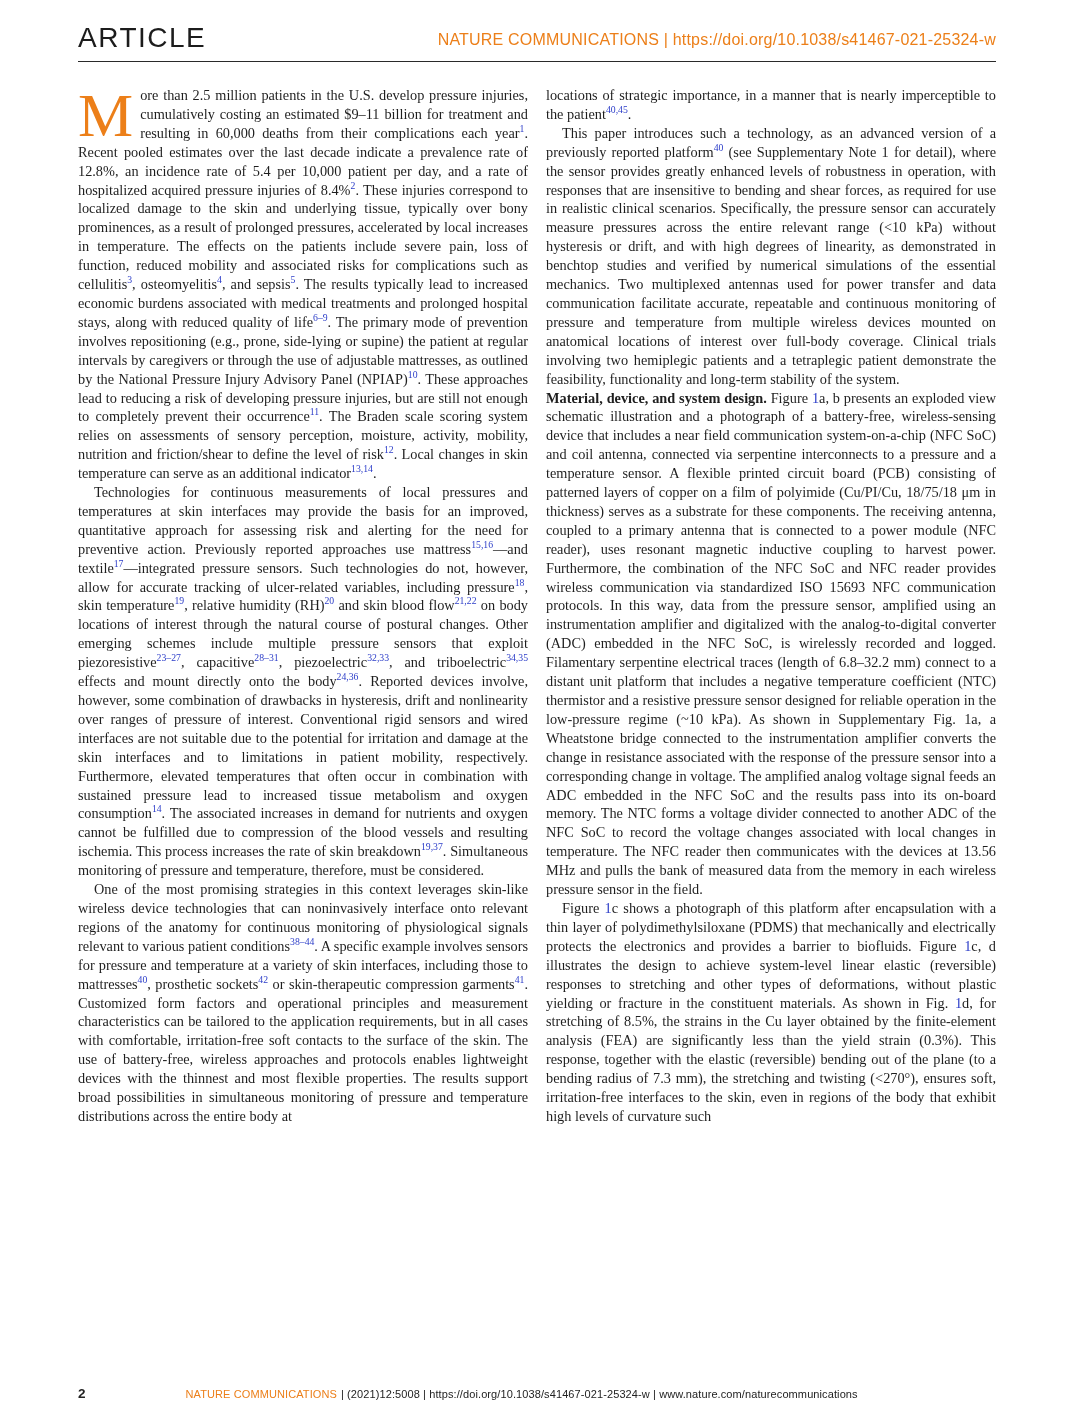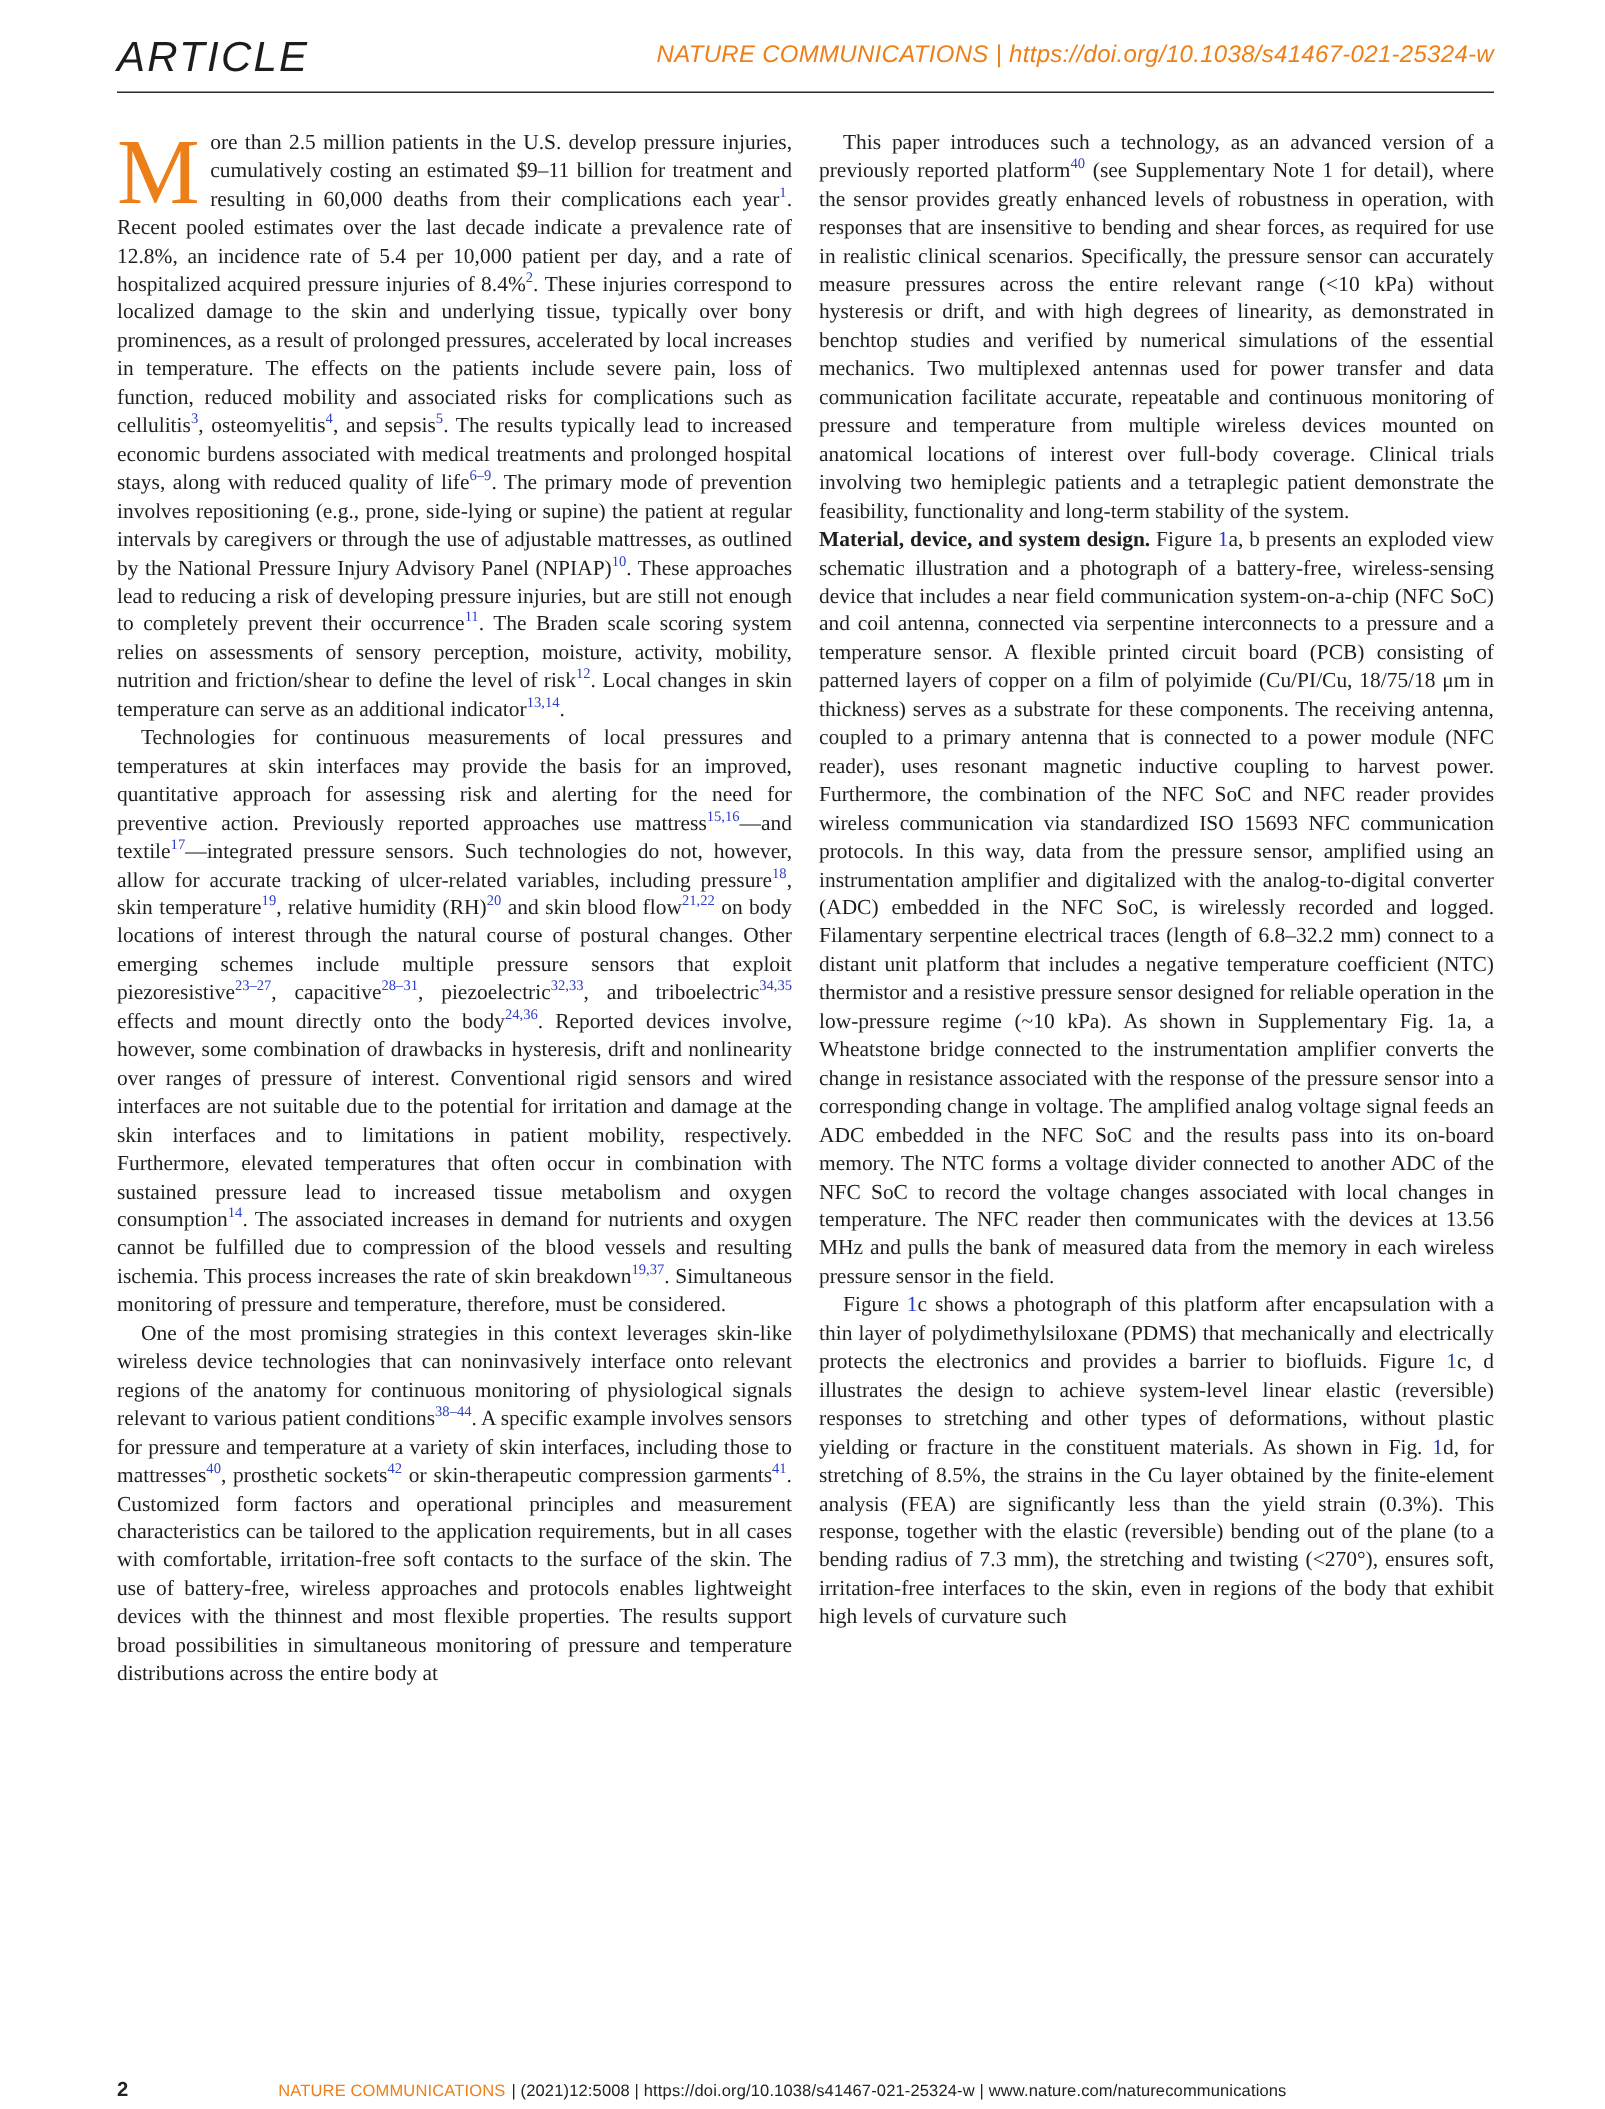--- a/index.html
+++ b/index.html
@@ -12,21 +12,21 @@
     position:relative;
     width:1070px;height:1406px;
     background:#ffffff;
     font-family:"Liberation Serif", serif;
     color:var(--ink);
     overflow:hidden;
   }
   
   .hdr{
     position:absolute;left:78px;right:74px;top:24px;
-    display:flex;justify-content:space-between;align-items:center;font-style:italic;
+    display:flex;justify-content:space-between;align-items:flex-end;
   }
   .article-label{
     font-family:"Liberation Sans", sans-serif;
     font-size:28px;font-weight:400;letter-spacing:1.5px;
     color:#1c1c1c;line-height:1;
   }
   .journal-ref{
     font-family:"Liberation Sans", sans-serif;
     font-size:16px;letter-spacing:0.2px;
     color:var(--accent);
@@ -95,20 +95,21 @@
 
   <div class="columns">
 
     <section class="col">
       <p class="para"><span class="dropcap">M</span><span>ore than 2.5 million patients in the U.S. develop pressure injuries, cumulatively costing an estimated $9–11 billion for treatment and resulting in 60,000 deaths from their complications each year<sup class="ref">1</sup>. Recent pooled estimates over the last decade indicate a prevalence rate of 12.8%, an incidence rate of 5.4 per 10,000 patient per day, and a rate of hospitalized acquired pressure injuries of 8.4%<sup class="ref">2</sup>. These injuries correspond to localized damage to the skin and underlying tissue, typically over bony prominences, as a result of prolonged pressures, accelerated by local increases in temperature. The effects on the patients include severe pain, loss of function, reduced mobility and associated risks for complications such as cellulitis<sup class="ref">3</sup>, osteomyelitis<sup class="ref">4</sup>, and sepsis<sup class="ref">5</sup>. The results typically lead to increased economic burdens associated with medical treatments and prolonged hospital stays, along with reduced quality of life<sup class="ref">6–9</sup>. The primary mode of prevention involves repositioning (e.g., prone, side-lying or supine) the patient at regular intervals by caregivers or through the use of adjustable mattresses, as outlined by the National Pressure Injury Advisory Panel (NPIAP)<sup class="ref">10</sup>. These approaches lead to reducing a risk of developing pressure injuries, but are still not enough to completely prevent their occurrence<sup class="ref">11</sup>. The Braden scale scoring system relies on assessments of sensory perception, moisture, activity, mobility, nutrition and friction/shear to define the level of risk<sup class="ref">12</sup>. Local changes in skin temperature can serve as an additional indicator<sup class="ref">13,14</sup>.</span></p>
       <p class="para indent">Technologies for continuous measurements of local pressures and temperatures at skin interfaces may provide the basis for an improved, quantitative approach for assessing risk and alerting for the need for preventive action. Previously reported approaches use mattress<sup class="ref">15,16</sup>—and textile<sup class="ref">17</sup>—integrated pressure sensors. Such technologies do not, however, allow for accurate tracking of ulcer-related variables, including pressure<sup class="ref">18</sup>, skin temperature<sup class="ref">19</sup>, relative humidity (RH)<sup class="ref">20</sup> and skin blood flow<sup class="ref">21,22</sup> on body locations of interest through the natural course of postural changes. Other emerging schemes include multiple pressure sensors that exploit piezoresistive<sup class="ref">23–27</sup>, capacitive<sup class="ref">28–31</sup>, piezoelectric<sup class="ref">32,33</sup>, and triboelectric<sup class="ref">34,35</sup> effects and mount directly onto the body<sup class="ref">24,36</sup>. Reported devices involve, however, some combination of drawbacks in hysteresis, drift and nonlinearity over ranges of pressure of interest. Conventional rigid sensors and wired interfaces are not suitable due to the potential for irritation and damage at the skin interfaces and to limitations in patient mobility, respectively. Furthermore, elevated temperatures that often occur in combination with sustained pressure lead to increased tissue metabolism and oxygen consumption<sup class="ref">14</sup>. The associated increases in demand for nutrients and oxygen cannot be fulfilled due to compression of the blood vessels and resulting ischemia. This process increases the rate of skin breakdown<sup class="ref">19,37</sup>. Simultaneous monitoring of pressure and temperature, therefore, must be considered.</p>
       <p class="para indent">One of the most promising strategies in this context leverages skin-like wireless device technologies that can noninvasively interface onto relevant regions of the anatomy for continuous monitoring of physiological signals relevant to various patient conditions<sup class="ref">38–44</sup>. A specific example involves sensors for pressure and temperature at a variety of skin interfaces, including those to mattresses<sup class="ref">40</sup>, prosthetic sockets<sup class="ref">42</sup> or skin-therapeutic compression garments<sup class="ref">41</sup>. Customized form factors and operational principles and measurement characteristics can be tailored to the application requirements, but in all cases with comfortable, irritation-free soft contacts to the surface of the skin. The use of battery-free, wireless approaches and protocols enables lightweight devices with the thinnest and most flexible properties. The results support broad possibilities in simultaneous monitoring of pressure and temperature distributions across the entire body at</p>
     </section>
 
     <section class="col">
+      <p class="para">locations of strategic importance, in a manner that is nearly imperceptible to the patient<sup class="ref">40,45</sup>.</p>
       <p class="para indent">This paper introduces such a technology, as an advanced version of a previously reported platform<sup class="ref">40</sup> (see Supplementary Note 1 for detail), where the sensor provides greatly enhanced levels of robustness in operation, with responses that are insensitive to bending and shear forces, as required for use in realistic clinical scenarios. Specifically, the pressure sensor can accurately measure pressures across the entire relevant range (&lt;10 kPa) without hysteresis or drift, and with high degrees of linearity, as demonstrated in benchtop studies and verified by numerical simulations of the essential mechanics. Two multiplexed antennas used for power transfer and data communication facilitate accurate, repeatable and continuous monitoring of pressure and temperature from multiple wireless devices mounted on anatomical locations of interest over full-body coverage. Clinical trials involving two hemiplegic patients and a tetraplegic patient demonstrate the feasibility, functionality and long-term stability of the system.</p>
       <p class="para"><strong>Material, device, and system design.</strong> Figure <span class="fig-link">1</span>a, b presents an exploded view schematic illustration and a photograph of a battery-free, wireless-sensing device that includes a near field communication system-on-a-chip (NFC SoC) and coil antenna, connected via serpentine interconnects to a pressure and a temperature sensor. A flexible printed circuit board (PCB) consisting of patterned layers of copper on a film of polyimide (Cu/PI/Cu, 18/75/18 μm in thickness) serves as a substrate for these components. The receiving antenna, coupled to a primary antenna that is connected to a power module (NFC reader), uses resonant magnetic inductive coupling to harvest power. Furthermore, the combination of the NFC SoC and NFC reader provides wireless communication via standardized ISO 15693 NFC communication protocols. In this way, data from the pressure sensor, amplified using an instrumentation amplifier and digitalized with the analog-to-digital converter (ADC) embedded in the NFC SoC, is wirelessly recorded and logged. Filamentary serpentine electrical traces (length of 6.8–32.2 mm) connect to a distant unit platform that includes a negative temperature coefficient (NTC) thermistor and a resistive pressure sensor designed for reliable operation in the low-pressure regime (~10 kPa). As shown in Supplementary Fig. 1a, a Wheatstone bridge connected to the instrumentation amplifier converts the change in resistance associated with the response of the pressure sensor into a corresponding change in voltage. The amplified analog voltage signal feeds an ADC embedded in the NFC SoC and the results pass into its on-board memory. The NTC forms a voltage divider connected to another ADC of the NFC SoC to record the voltage changes associated with local changes in temperature. The NFC reader then communicates with the devices at 13.56 MHz and pulls the bank of measured data from the memory in each wireless pressure sensor in the field.</p>
       <p class="para indent">Figure <span class="fig-link">1</span>c shows a photograph of this platform after encapsulation with a thin layer of polydimethylsiloxane (PDMS) that mechanically and electrically protects the electronics and provides a barrier to biofluids. Figure <span class="fig-link">1</span>c, d illustrates the design to achieve system-level linear elastic (reversible) responses to stretching and other types of deformations, without plastic yielding or fracture in the constituent materials. As shown in Fig. <span class="fig-link">1</span>d, for stretching of 8.5%, the strains in the Cu layer obtained by the finite-element analysis (FEA) are significantly less than the yield strain (0.3%). This response, together with the elastic (reversible) bending out of the plane (to a bending radius of 7.3 mm), the stretching and twisting (&lt;270°), ensures soft, irritation-free interfaces to the skin, even in regions of the body that exhibit high levels of curvature such</p>
     </section>
 
   </div>
 
   <div class="ftr">
     <span class="page-num">2</span>
     <span class="footer-line">

